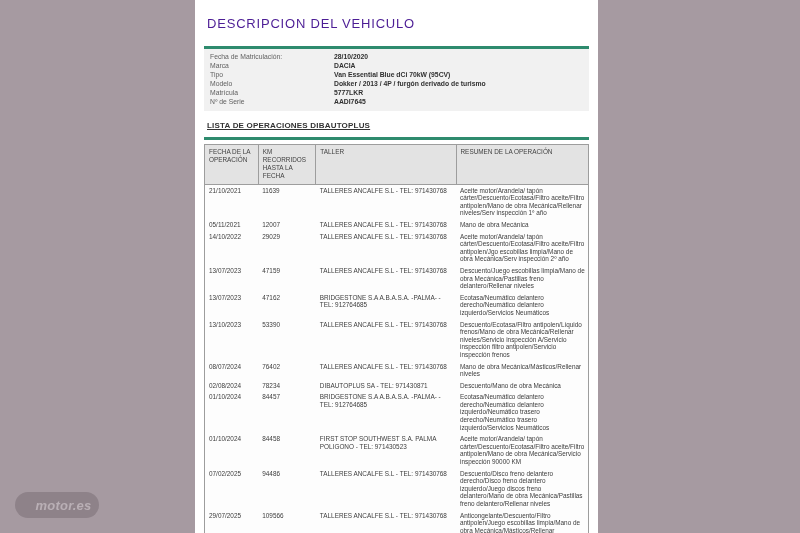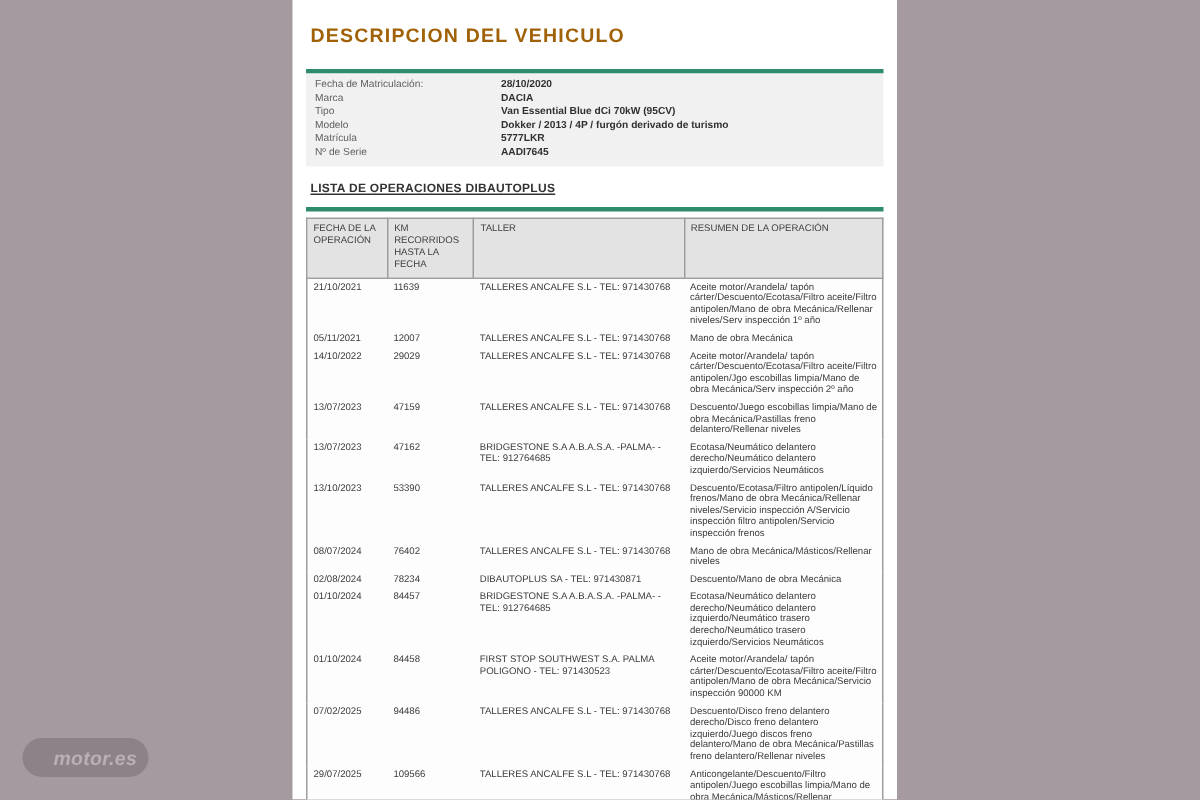--- a/index.html
+++ b/index.html
@@ -1,20 +1,20 @@
 <!DOCTYPE html>
 <html><head>
 <meta charset="utf-8">
 <style>
   * { margin:0; padding:0; box-sizing:border-box; }
   html,body { width:800px; height:533px; }
   body { background:#a69aa1; font-family:"Liberation Sans", sans-serif; overflow:hidden; }
   .canvas { position:relative; width:800px; height:533px; }
   .doc-page { position:absolute; left:195px; top:0; width:403px; height:533px; background:#ffffff; padding:0 9px; }
-  .page-title { font-size:13px; font-weight:bold; color:#a16207; letter-spacing:0.8px; margin:16px 0 0 3px; }
+  .page-title { font-size:13px; font-weight:normal; color:#4c1d95; letter-spacing:0.8px; margin:16px 0 0 3px; }
   .green-bar { height:3px; background:#2e8b6e; }
   .bar1 { margin-top:15px; }
   .bar2 { margin-top:5px; }
   .vehicle-box { background:#f1f1f1; padding:4px 6px 5px 6px; }
   .v-row { display:flex; font-size:6.8px; line-height:8.9px; }
   .v-label { width:124px; flex:none; color:#616161; }
   .v-value { font-weight:bold; color:#303030; }
   .section-title { display:inline-block; font-size:8px; font-weight:bold; color:#333333; text-decoration:underline; margin:10px 0 0 3px; letter-spacing:0.2px; }
   table.ops { width:100%; border-collapse:collapse; table-layout:fixed; margin-top:4px; border:1px solid #9d9d9d; background:#fdfdfd; }
   .ops th { background:#e3e3e3; border:1px solid #9d9d9d; font-size:6.4px; font-weight:normal; color:#414141; text-align:left; vertical-align:top; padding:3px 3px 4px 4px; line-height:7.8px; }

